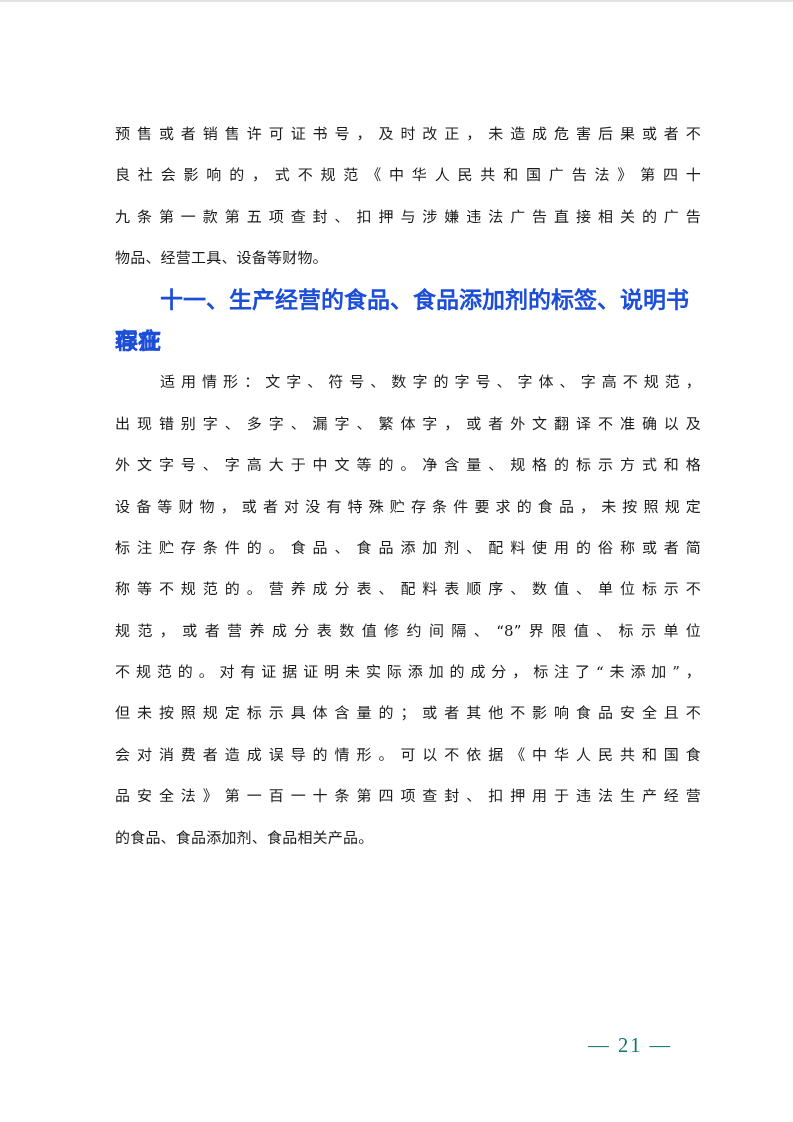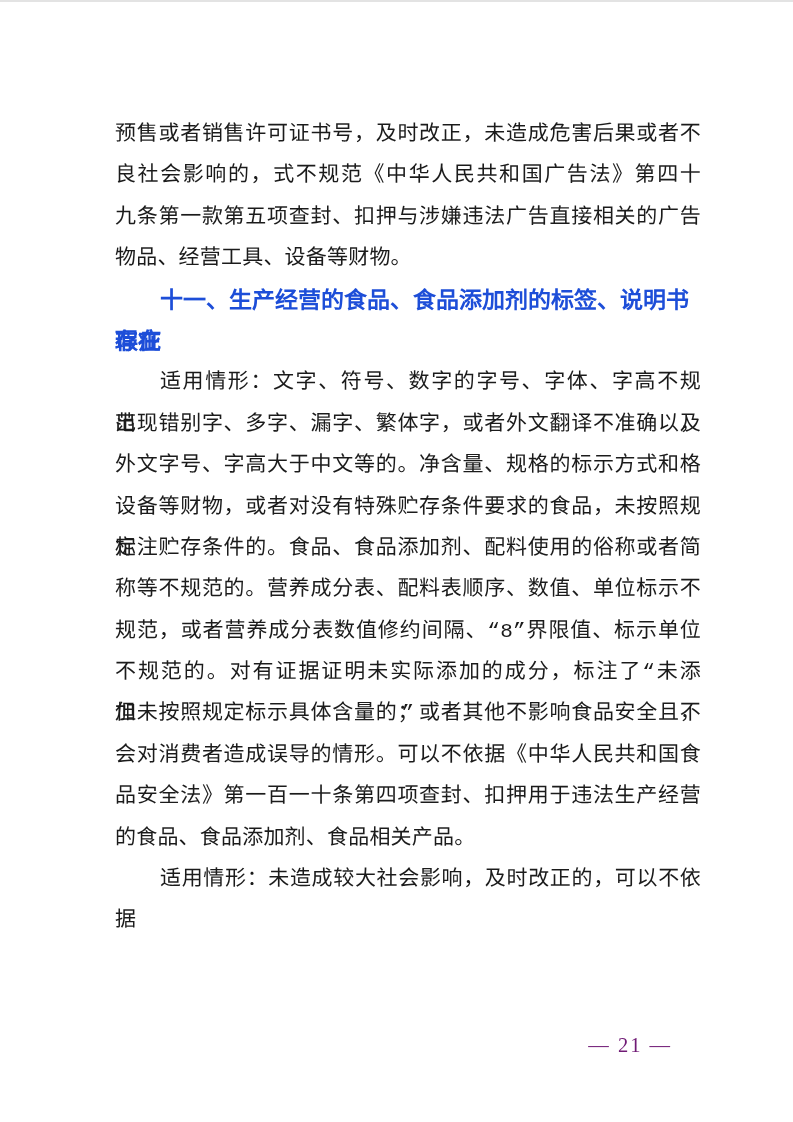--- a/index.html
+++ b/index.html
@@ -24,25 +24,24 @@
   }
   .content {
     position: absolute;
     left: 115px;
     top: 114px;
     width: 586px;
   }
   .line {
     height: 41.4px;
     line-height: 41.4px;
-    font-size: 21px;
+    font-size: 15px;
     white-space: normal;
     text-align: left;
     letter-spacing: 0.2px;
-    font-family: Liberation Mono, monospace;
   }
   
   .line.fill {
     text-align: justify;
     text-align-last: justify;
     text-justify: inter-character;
   }
   .line.indent {
     text-indent: 45px;
   }
@@ -54,21 +53,21 @@
     color: #1d4ed8;
   }
   .footer {
     position: absolute;
     top: 1032px;
     right: 121px;
     height: 26px;
     line-height: 26px;
     font-size: 20.5px;
     font-family: "Liberation Serif", serif;
-    color: #701a75;
+    color: #0f766e;
     letter-spacing: 2px;
   }
 </style>
 </head>
 <body>
 
 <div class="page">
   <div class="scan-edge"></div>
 
   <div class="content">
@@ -94,20 +93,17 @@
       <div class="line fill">称等不规范的。营养成分表、配料表顺序、数值、单位标示不</div>
       <div class="line fill">规范，或者营养成分表数值修约间隔、“8”界限值、标示单位</div>
       <div class="line fill">不规范的。对有证据证明未实际添加的成分，标注了“未添加”，</div>
       <div class="line fill">但未按照规定标示具体含量的；或者其他不影响食品安全且不</div>
       <div class="line fill">会对消费者造成误导的情形。可以不依据《中华人民共和国食</div>
       <div class="line fill">品安全法》第一百一十条第四项查封、扣押用于违法生产经营</div>
       <div class="line">的食品、食品添加剂、食品相关产品。</div>
     </section>
 
 
-    <section>
-      <div class="line fill indent">适用情形：未造成较大社会影响，及时改正的，可以不依据</div>
-    </section>
 
   </div>
 
   <div class="footer">— 21 —</div>
 </div>
 
 </body></html>

